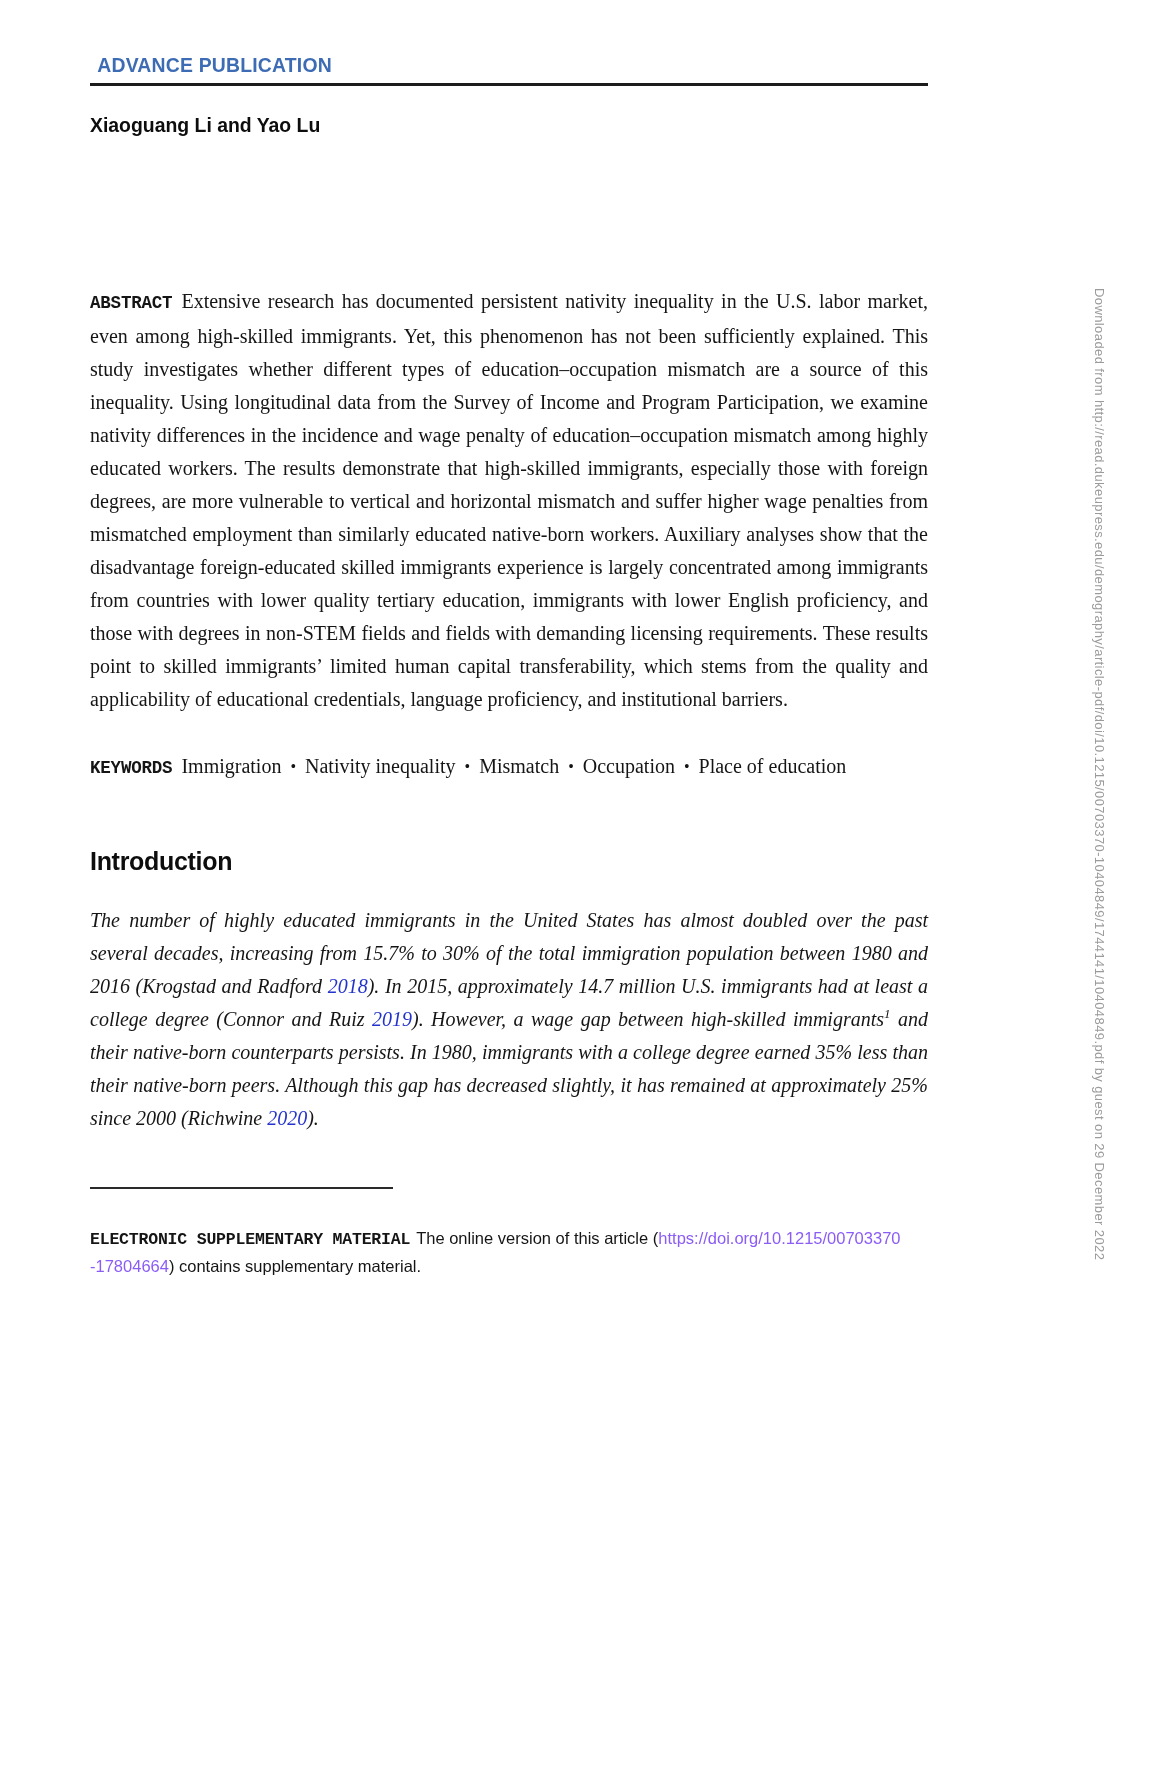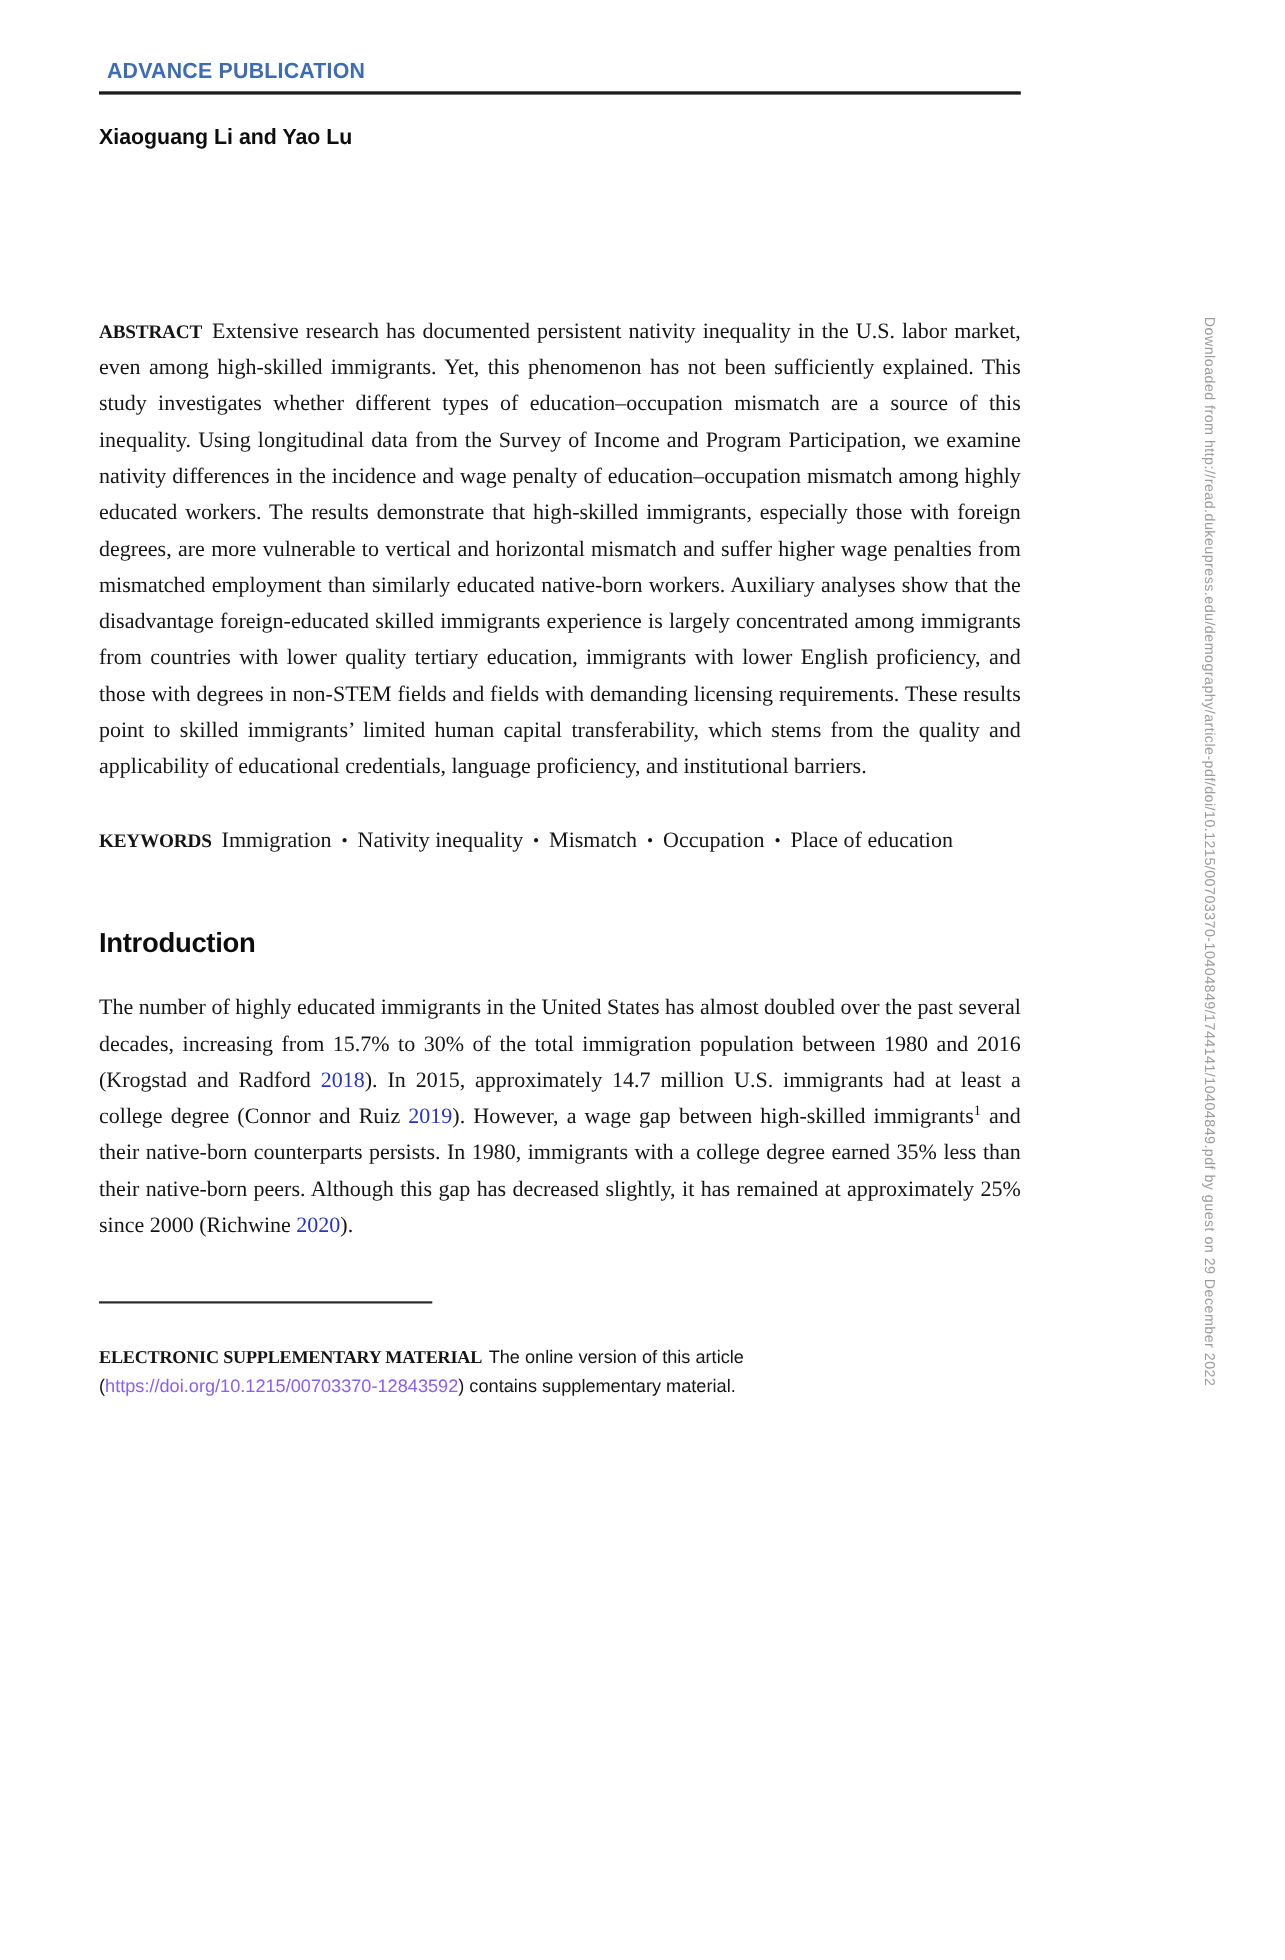--- a/index.html
+++ b/index.html
@@ -18,29 +18,29 @@
 
   
   h1{margin:60px 0 0 0;font-family:"Liberation Sans",sans-serif;font-weight:bold;
      font-size:29px;line-height:39px;color:#0d0d0d;letter-spacing:-0.5px;}
   h1 .tl{display:inline-block;white-space:nowrap;transform:scaleX(0.96);transform-origin:left;}
   .authors{margin-top:28px;font-family:"Liberation Sans",sans-serif;font-weight:bold;
            font-size:20px;color:#0d0d0d;transform:scaleX(0.97);transform-origin:left;}
 
   
   .abstract{margin:148px 0 0 0;font-size:20px;line-height:33px;text-align:justify;color:#151515;}
-  .lead{font-family:Liberation Serif, serif;font-weight:bold;font-size:17.5px;
+  .lead{font-family:Liberation Mono, monospace;font-weight:bold;font-size:17.5px;
         letter-spacing:-0.2px;margin-right:9px;}
   .keywords{margin:34px 0 0 0;font-size:20px;line-height:33px;text-align:justify;color:#151515;}
   .bullet{display:inline-block;margin:0 9px;font-size:16px;vertical-align:1px;}
 
   
   h2{margin:62px 0 16px 0;font-family:"Liberation Sans",sans-serif;font-weight:bold;
      font-size:25px;color:#0d0d0d;letter-spacing:-0.3px;}
-  .body-par{margin:28px 0 0 0;font-size:20px;line-height:33px;text-align:justify;color:#151515;}
+  .body-par{margin:28px 0 0 0;font-size:20px;line-height:33px;text-align:justify;color:#151515;font-style:italic;}
   a.ref{color:#2433cb;text-decoration:none;cursor:pointer;}
   sup{font-size:13px;line-height:0;}
 
   
   .fn-rule{border-top:2px solid #2a2a2a;width:303px;margin-top:52px;}
   .footnote{margin:10px 0 0 0;font-size:17.5px;line-height:25px;color:#151515;}
   .footnote sup{font-size:12px;margin-right:6px;}
 
   
   .esm{margin:36px 0 0 0;font-family:"Liberation Sans",sans-serif;font-size:16.5px;
@@ -75,16 +75,16 @@
 
     <p class="keywords"><span class="lead">KEYWORDS</span><span>Immigration</span><span class="bullet">•</span><span>Nativity inequality</span><span class="bullet">•</span><span>Mismatch</span><span class="bullet">•</span><span>Occupation</span><span class="bullet">•</span><span>Place of education</span></p>
 
     <h2>Introduction</h2>
 
     <p class="body-par"><span>The number of highly educated immigrants in the United States has almost doubled over the past several decades, increasing from 15.7% to 30% of the total immigration population between 1980 and 2016 (Krogstad and Radford </span><a class="ref">2018</a><span>). In 2015, approximately 14.7 million U.S. immigrants had at least a college degree (Connor and Ruiz </span><a class="ref">2019</a><span>). However, a wage gap between high-skilled immigrants</span><sup>1</sup><span> and their native-born counterparts persists. In 1980, immigrants with a college degree earned 35% less than their native-born peers. Although this gap has decreased slightly, it has remained at approximately 25% since 2000 (Richwine </span><a class="ref">2020</a><span>).</span></p>
 
     <div class="fn-rule"></div>
 
 
-    <p class="esm"><span class="lead">ELECTRONIC SUPPLEMENTARY MATERIAL</span><span>The online version of this article (</span><a class="ref">https://doi.org/10.1215/00703370</a><wbr><a class="ref">-12843592</a><span>) contains supplementary material.</span></p>
+    <p class="esm"><span class="lead">ELECTRONIC SUPPLEMENTARY MATERIAL</span><span>The online version of this article (</span><a class="ref">https://doi.org/10.1215/00703370</a><wbr><a class="ref">-17804664</a><span>) contains supplementary material.</span></p>
 
   </div>
 </div>
 
 </body></html>

